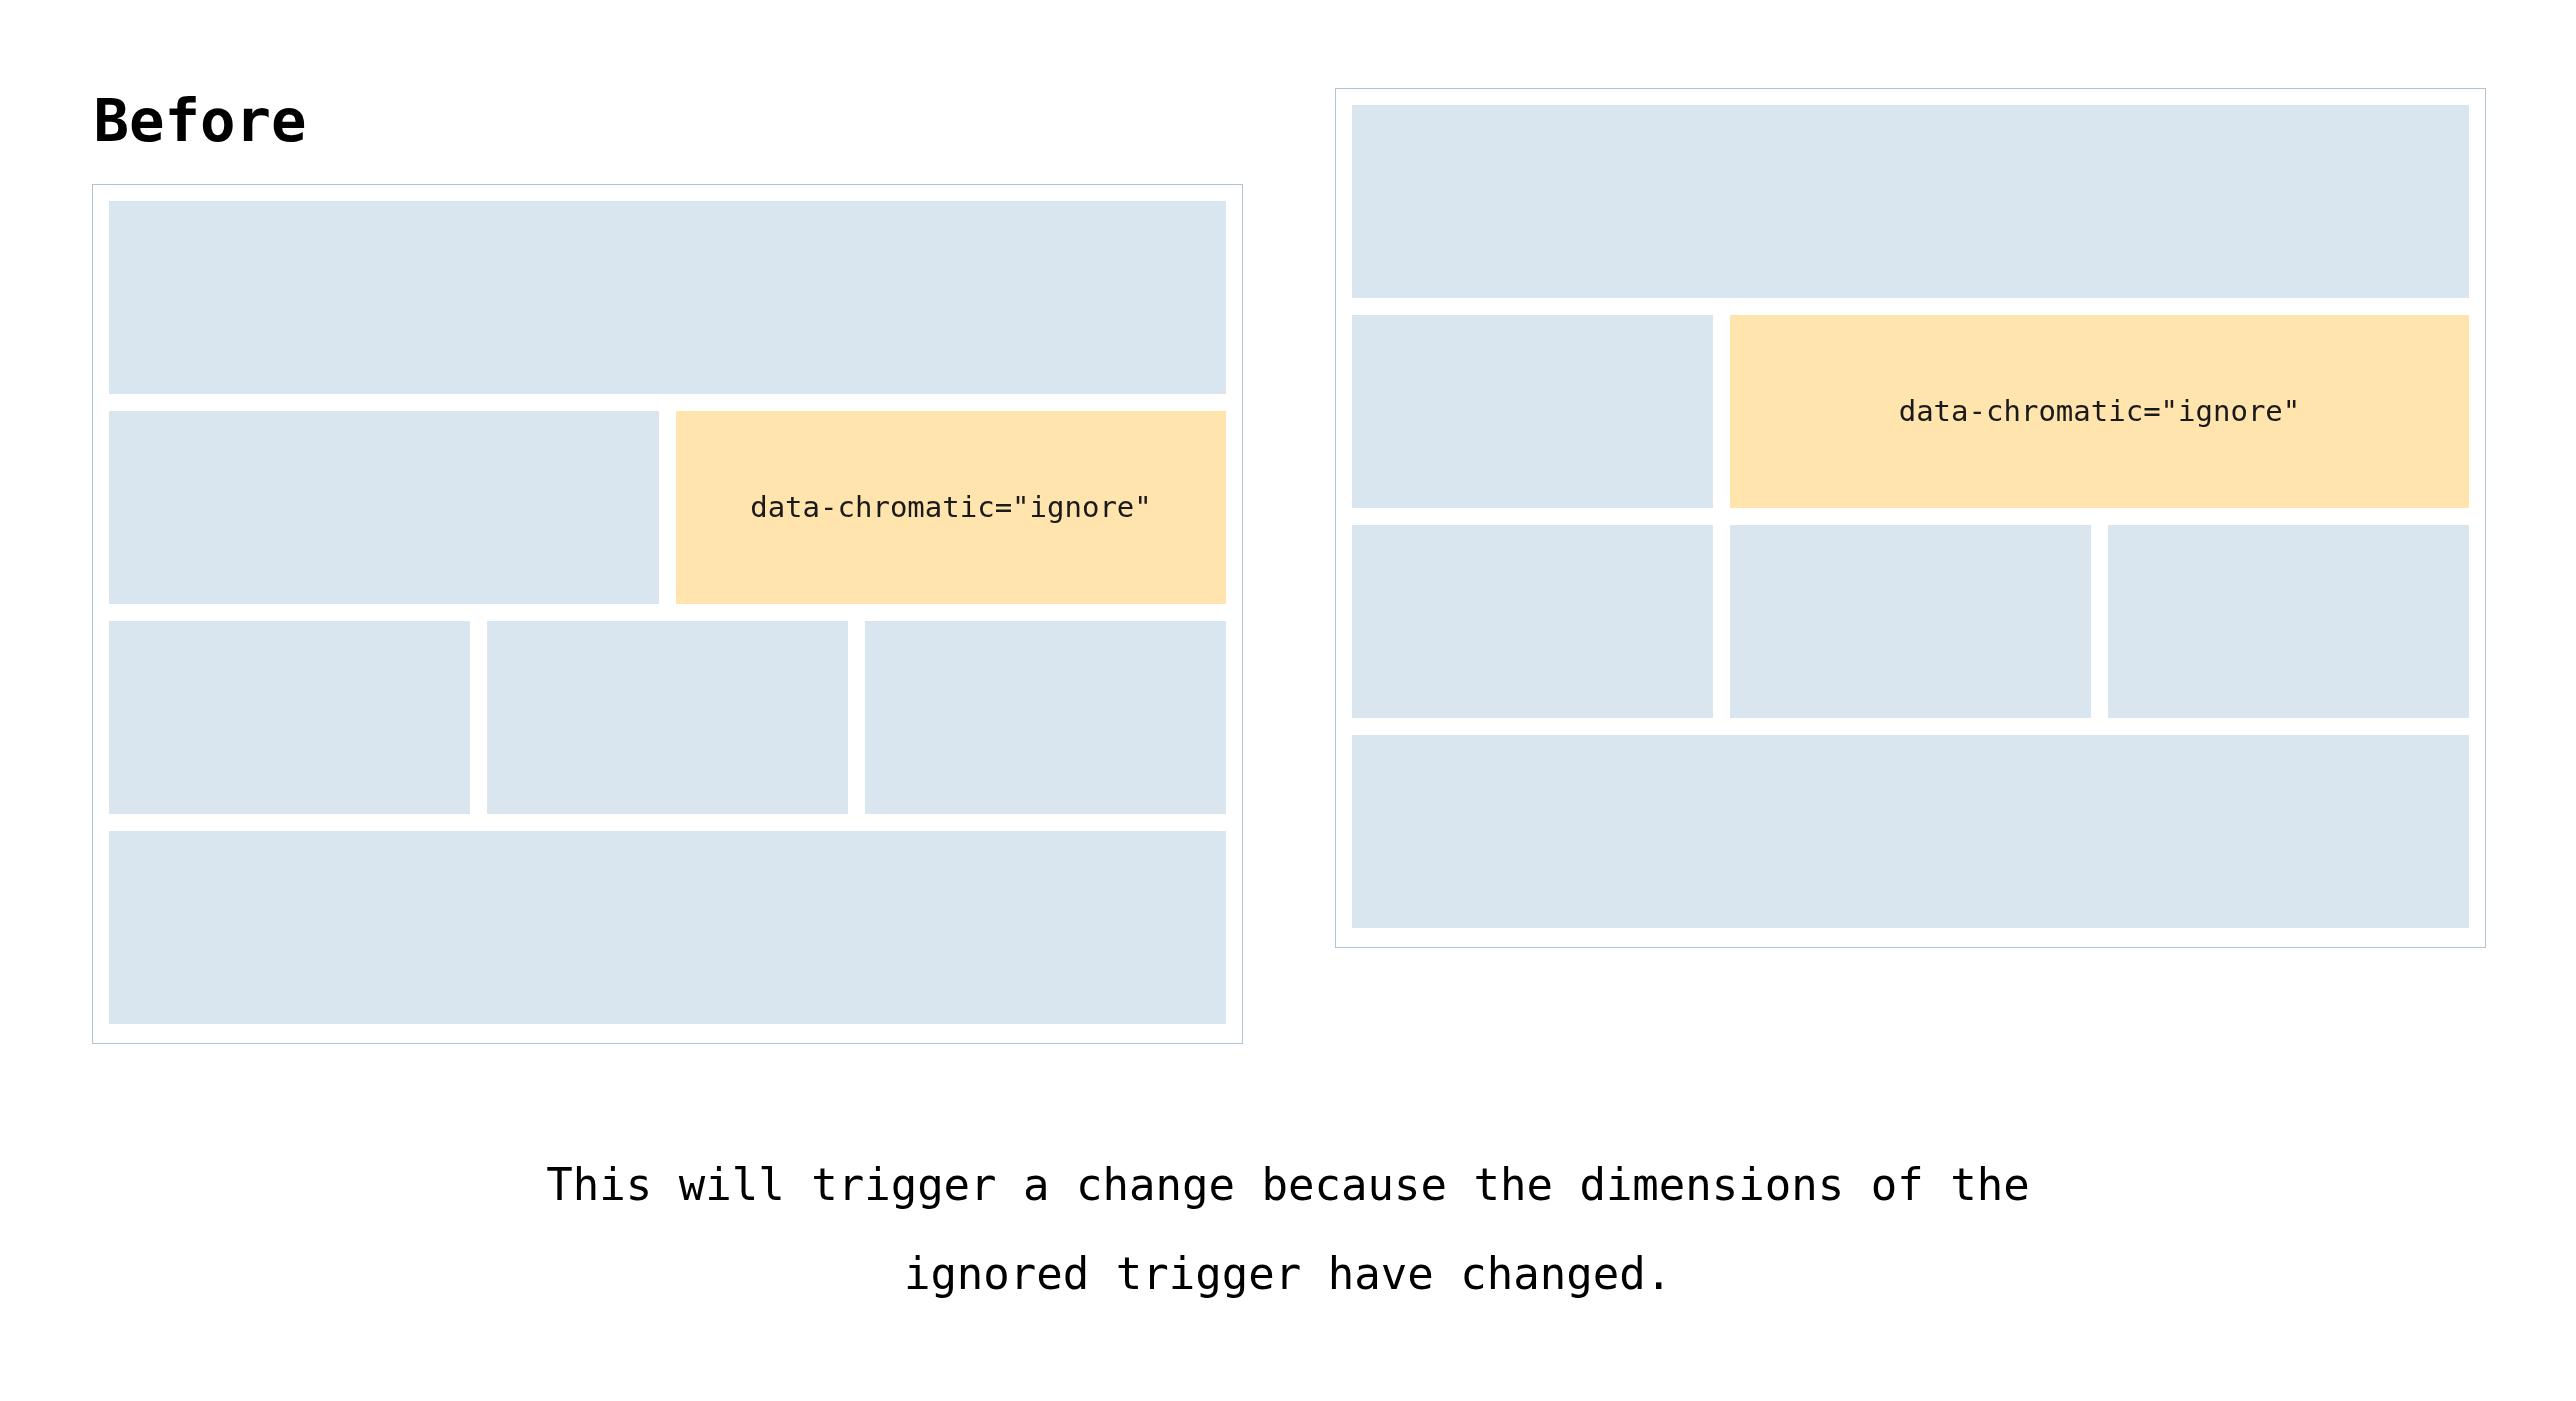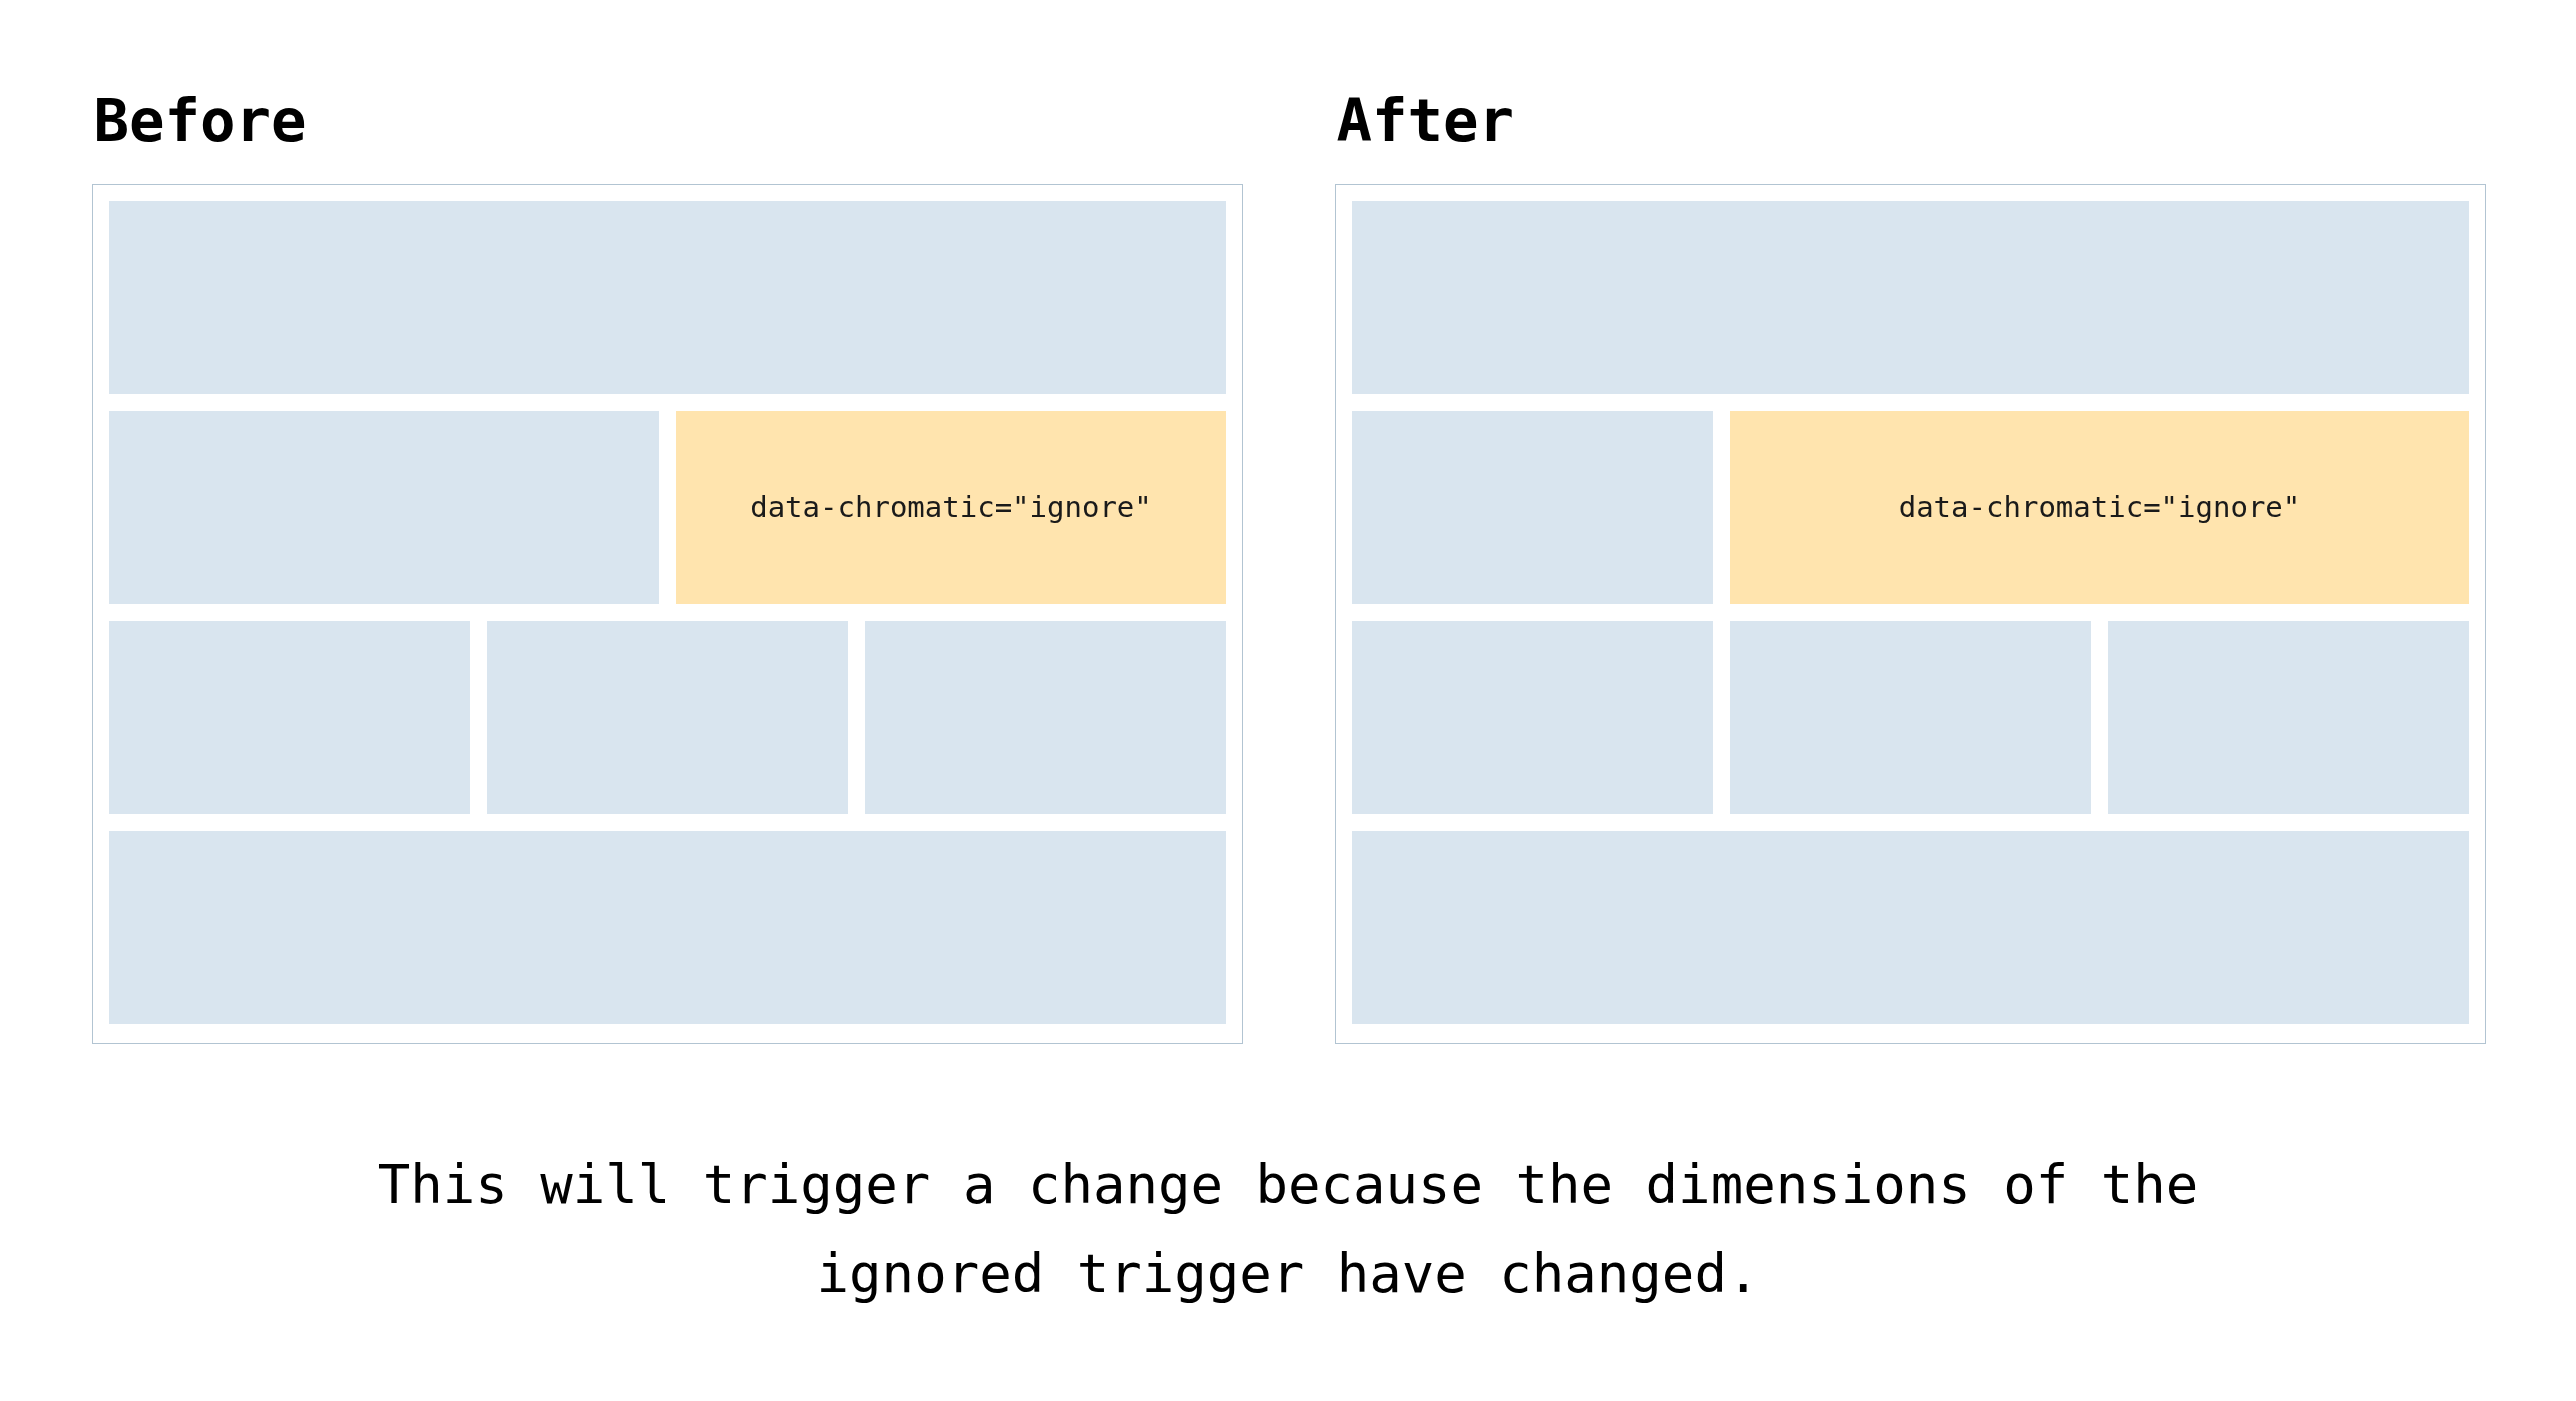--- a/index.html
+++ b/index.html
@@ -65,21 +65,21 @@
   .block.ignored.span-2 { grid-column: span 2; }
   .code-label {
     font-size: 29px;
     line-height: 1;
     color: #1a1a1a;
     white-space: pre;
   }
   .caption {
     margin-top: 96px;
     text-align: center;
-    font-size: 54px;
+    font-size: 44px;
     line-height: 89px;
     color: #000000;
   }
   .caption-line { display: block; }
 </style>
 </head>
 <body>
 
 <div class="page">
 
@@ -102,21 +102,20 @@
           <div class="block"></div>
           <div class="block"></div>
         </div>
         <div class="row cols-1">
           <div class="block"></div>
         </div>
       </div>
     </section>
 
     <section class="col">
-      <h2 class="col-title">After</h2>
       <div class="panel">
         <div class="row cols-1">
           <div class="block"></div>
         </div>
         <div class="row cols-3">
           <div class="block"></div>
           <div class="block ignored span-2">
             <span class="code-label">data-chromatic="ignore"</span>
           </div>
         </div>

